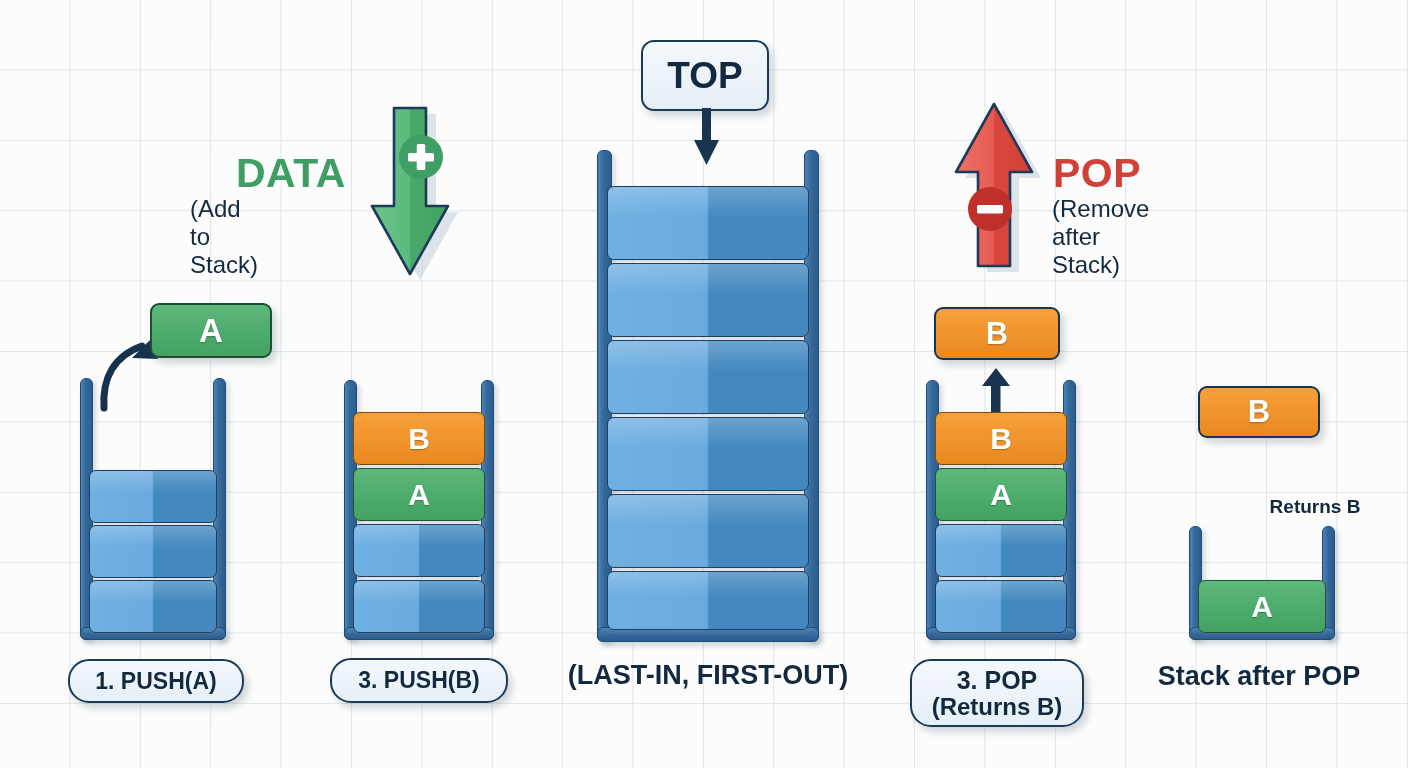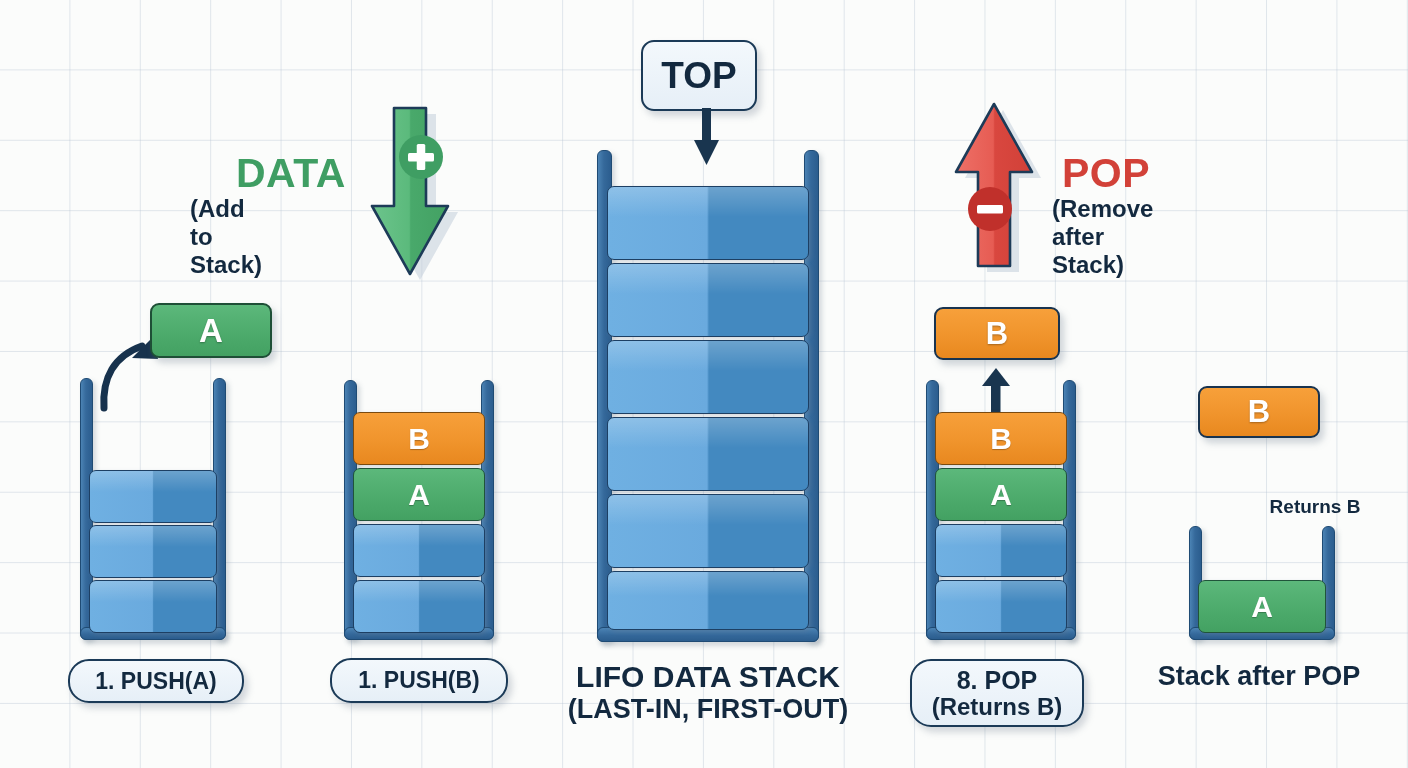--- a/index.html
+++ b/index.html
@@ -114,24 +114,24 @@
     font-weight: 700;
     text-align: center;
     line-height: 1.12;
   }
   .caption .sub { display: block; font-weight: 700; }
   .caption.regular { font-weight: 600; }
 
   
   .op-title { position: absolute; font-weight: 800; letter-spacing: 0.5px; }
   .op-title.push { color: #3f9e63; }
-  .op-title.pop  { color: #d24138; margin-left: 9px; }
+  .op-title.pop  { color: #d24138; }
   .op-sub {
     position: absolute; color: #13293f;
-    font-weight: 700;
+    font-weight: 400;
   }
 
   svg { display: block; overflow: visible; }
 </style>
 </head>
 <body>
 
 <div id="canvas">
 
   <div class="node">
@@ -210,26 +210,26 @@
       </div>
       <div class="cell blue" style="left:9px; right:9px; top:144px; height:53px; font-size:28px;">
         <span></span>
       </div>
       <div class="cell blue" style="left:9px; right:9px; top:200px; height:53px; font-size:28px;">
         <span></span>
       </div>
     </div>
 
     <div class="pill" style="left:330px; top:658px; width:178px; height:45px; font-size:23px;">
-      <span>1. PUSH(B)</span>
-    </div>
-  </div>
-
-  <div class="node">
-    <div class="pill" style="left:641px; top:40px; width:116px; height:71px; font-size:37px; border-radius:13px;">
+      <span>3. PUSH(B)</span>
+    </div>
+  </div>
+
+  <div class="node">
+    <div class="pill" style="left:641px; top:40px; width:128px; height:71px; font-size:37px; border-radius:13px;">
       <span>TOP</span>
     </div>
     <div class="node" style="left:692px; top:108px;">
       <svg width="30" height="60" viewBox="0 0 30 60">
         <rect x="10" y="0" width="9" height="36" fill="#19354f"></rect>
         <path d="M2,32 L27,32 L14.5,57 Z" fill="#19354f"></path>
       </svg>
     </div>
   </div>
 
@@ -253,21 +253,20 @@
       </div>
       <div class="cell blue" style="left:10px; right:10px; top:344px; height:74px; font-size:30px;">
         <span></span>
       </div>
       <div class="cell blue" style="left:10px; right:10px; top:421px; height:59px; font-size:30px;">
         <span></span>
       </div>
     </div>
 
     <div class="caption" style="left:500px; top:660px; width:416px; font-size:30px;">
-      <span>LIFO DATA STACK</span>
       <span class="sub" style="font-size:27px;">(LAST-IN, FIRST-OUT)</span>
     </div>
   </div>
 
   <div class="node">
     <div class="node" style="left:950px; top:100px;">
       <svg width="110" height="172" viewBox="0 0 110 172">
         <defs>
           <linearGradient id="redArrow" x1="0" y1="0" x2="1" y2="0">
             <stop offset="0%" stop-color="#ee7067"></stop>
@@ -317,21 +316,21 @@
       </div>
       <div class="cell blue" style="left:9px; right:9px; top:144px; height:53px; font-size:28px;">
         <span></span>
       </div>
       <div class="cell blue" style="left:9px; right:9px; top:200px; height:53px; font-size:28px;">
         <span></span>
       </div>
     </div>
 
     <div class="pill" style="left:910px; top:659px; width:174px; height:68px; font-size:25px;">
-      <span>8. POP</span>
+      <span>3. POP</span>
       <span class="sub" style="font-size:24px;">(Returns B)</span>
     </div>
   </div>
 
   <div class="node">
     <div class="block orange" style="left:1198px; top:386px; width:122px; height:52px; font-size:31px;">
       <span>B</span>
     </div>
 
     <div class="caption regular" style="left:1215px; top:452px; width:200px; font-size:19px;margin-top:44px;">

